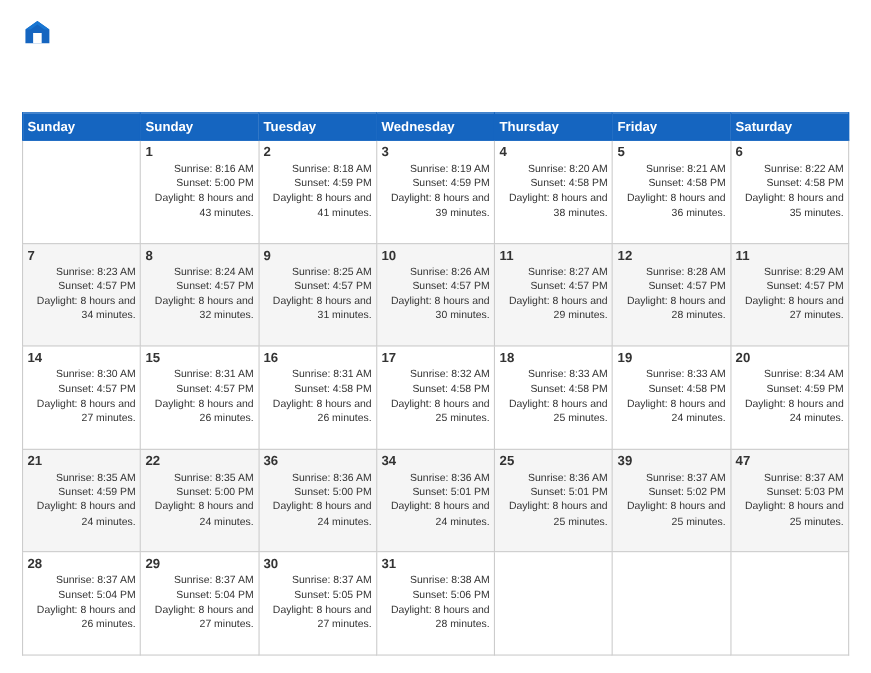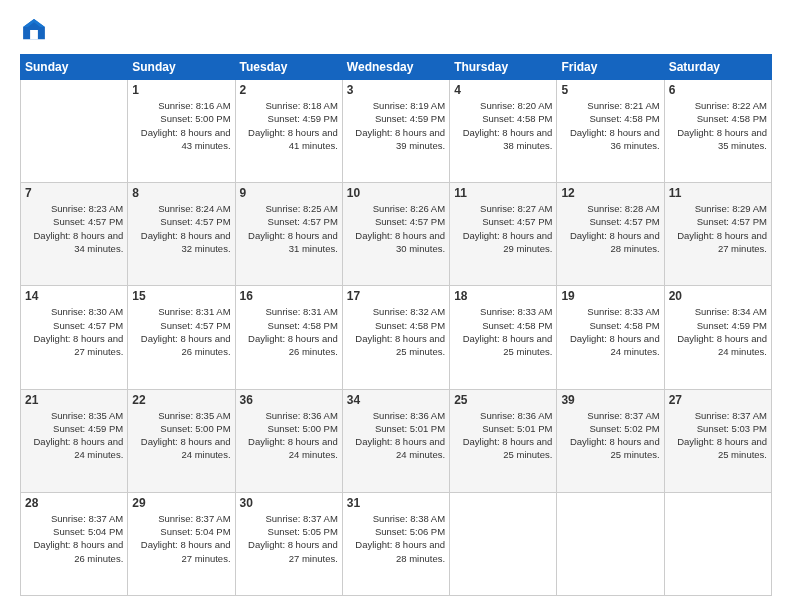--- a/index.html
+++ b/index.html
@@ -9,20 +9,21 @@
       font-family: Arial, sans-serif;
       background: #fff;
       overflow: hidden;
     }
     .page {
       width: 792px;
       height: 612px;
       padding: 16px 20px;
       display: flex;
       flex-direction: column;
+      gap: 48px;
     }
     .header {
       display: flex;
       justify-content: space-between;
       align-items: flex-start;
       margin-bottom: 10px;
     }
     .logo {
       display: flex;
       align-items: center;
@@ -240,21 +241,21 @@
           </td>
           <td>
             <span class="day-number">25</span>
             <div class="day-info">Sunrise: 8:36 AM<br>Sunset: 5:01 PM<br>Daylight: 8 hours and 25 minutes.</div>
           </td>
           <td>
             <span class="day-number">39</span>
             <div class="day-info">Sunrise: 8:37 AM<br>Sunset: 5:02 PM<br>Daylight: 8 hours and 25 minutes.</div>
           </td>
           <td>
-            <span class="day-number">27</span>
+            <span class="day-number">47</span>
             <div class="day-info">Sunrise: 8:37 AM<br>Sunset: 5:03 PM<br>Daylight: 8 hours and 25 minutes.</div>
           </td>
         </tr>
         <tr>
           <td>
             <span class="day-number">28</span>
             <div class="day-info">Sunrise: 8:37 AM<br>Sunset: 5:04 PM<br>Daylight: 8 hours and 26 minutes.</div>
           </td>
           <td>
             <span class="day-number">29</span>

